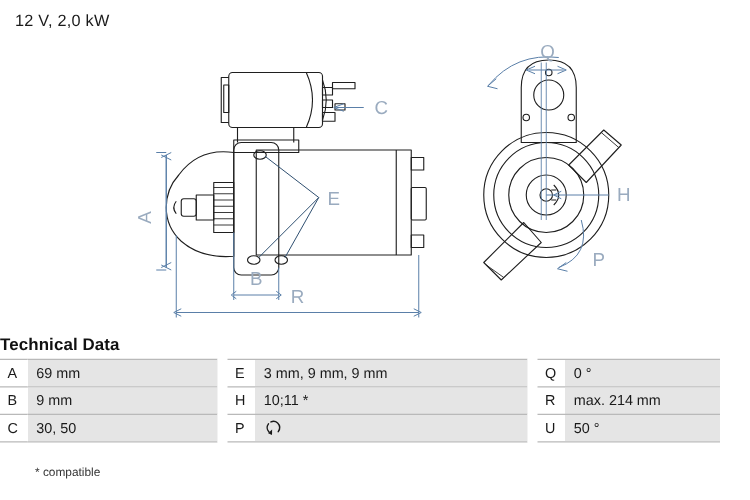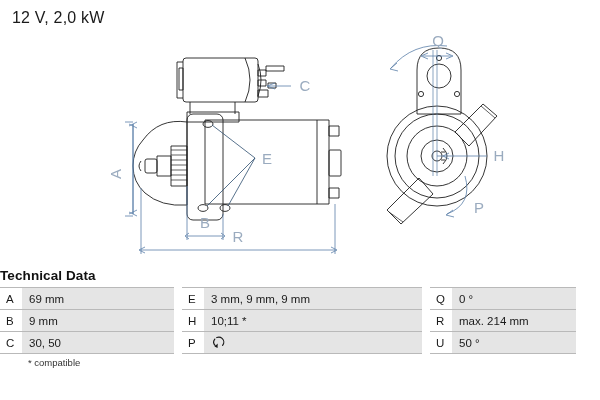--- a/index.html
+++ b/index.html
@@ -14,21 +14,21 @@
     color: #1a1a1a;
     position: relative;
     overflow: hidden;
   }
 
   
   #spec-title {
     position: absolute;
     left: 12px;
     top: 9px;
-    font-size: 16px;
+    font-size: 13px;
     font-weight: 400;
     letter-spacing: 0.2px;
     color: #1a1a1a;
   }
 
   
   #drawings {
     position: absolute;
     left: 0;
     top: 28px;
@@ -91,20 +91,21 @@
     background: #ffffff;
     width: 8px;
     border-top: 1px solid #ffffff !important;
     border-bottom: 1px solid #ffffff !important;
   }
   #table-footnote {
     font-size: 9.5px;
     color: #333333;
     padding-top: 3px;
     padding-left: 28px;
+    margin-top: 16px;
   }
   .rot-icon {
     display: inline-block;
     vertical-align: middle;
     line-height: 0;
   }
 
   
   .dim-label {
     font-family: "Liberation Sans", sans-serif;

